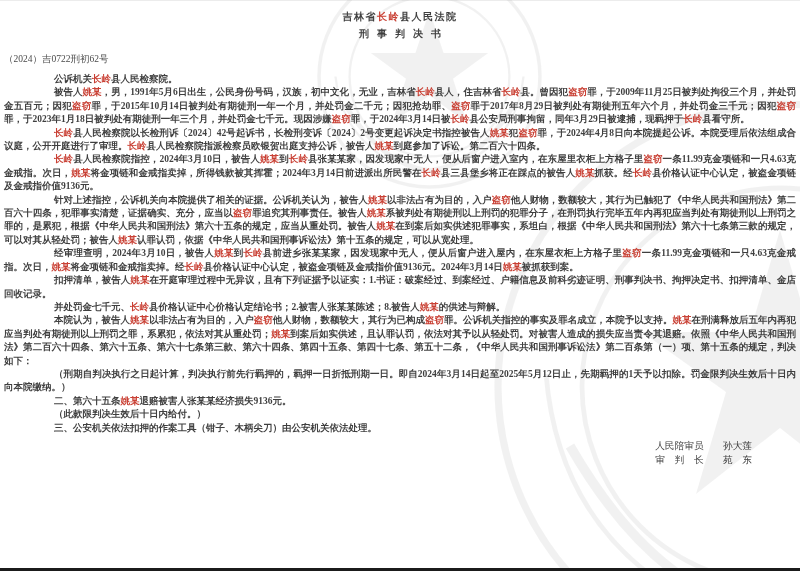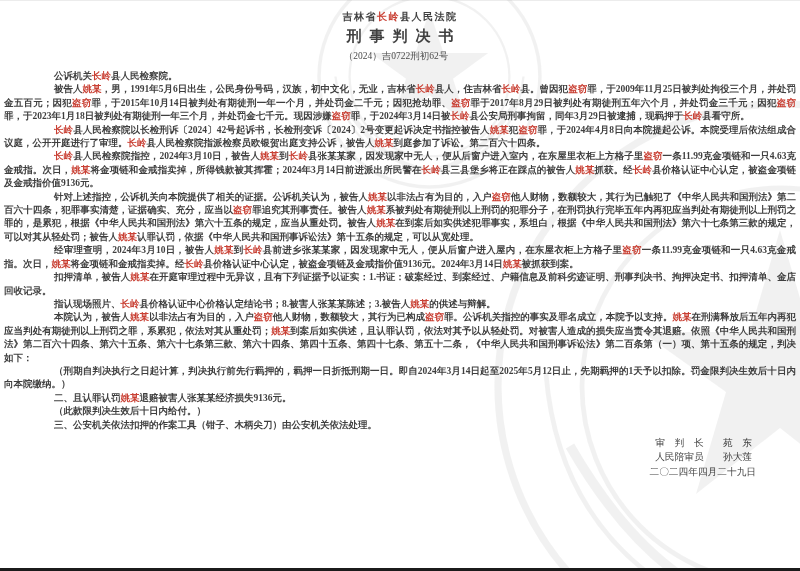--- a/index.html
+++ b/index.html
@@ -28,31 +28,31 @@
   .content{position:relative;z-index:1;}
   .court-name{
     text-align:center;
     font-size:10px;
     font-weight:bold;
     letter-spacing:1.5px;
     margin-top:4px;
   }
   .doc-title{
     text-align:center;
-    font-size:15px;
+    font-size:10px;
     font-weight:bold;
     letter-spacing:8px;
     margin-top:3px;
     text-indent:8px;
   }
   .case-number{
-    text-align:center;
+    text-align:left;
     font-size:9.5px;
     padding-right:8px;
-    margin-top:4px;
+    margin-top:12px;
     color:#4a4a4a;
   }
   .doc-body{
     margin-top:7px;
     font-size:9.5px;
     line-height:13.4px;
     text-align:justify;
   }
   .doc-body p{
     margin:0;
@@ -110,29 +110,28 @@
     <div class="case-number">（2024）吉0722刑初62号</div>
 
     <div class="doc-body">
         <p><span>公诉机关</span><span class="hl">长岭</span><span>县人民检察院。</span></p>
         <p><span>被告人</span><span class="hl">姚某</span><span>，男，1991年5月6日出生，公民身份号码，汉族，初中文化，无业，吉林省</span><span class="hl">长岭</span><span>县人，住吉林省</span><span class="hl">长岭</span><span>县。曾因犯</span><span class="hl">盗窃</span><span>罪，于2009年11月25日被判处拘役三个月，并处罚金五百元；因犯</span><span class="hl">盗窃</span><span>罪，于2015年10月14日被判处有期徒刑一年一个月，并处罚金二千元；因犯抢劫罪、</span><span class="hl">盗窃</span><span>罪于2017年8月29日被判处有期徒刑五年六个月，并处罚金三千元；因犯</span><span class="hl">盗窃</span><span>罪，于2023年1月18日被判处有期徒刑一年三个月，并处罚金七千元。现因涉嫌</span><span class="hl">盗窃</span><span>罪，于2024年3月14日被</span><span class="hl">长岭</span><span>县公安局刑事拘留，同年3月29日被逮捕，现羁押于</span><span class="hl">长岭</span><span>县看守所。</span></p>
         <p><span class="hl">长岭</span><span>县人民检察院以长检刑诉〔2024〕42号起诉书，长检刑变诉〔2024〕2号变更起诉决定书指控被告人</span><span class="hl">姚某</span><span>犯</span><span class="hl">盗窃</span><span>罪，于2024年4月8日向本院提起公诉。本院受理后依法组成合议庭，公开开庭进行了审理。</span><span class="hl">长岭</span><span>县人民检察院指派检察员欧银贺出庭支持公诉，被告人</span><span class="hl">姚某</span><span>到庭参加了诉讼。第二百六十四条。</span></p>
         <p><span class="hl">长岭</span><span>县人民检察院指控，2024年3月10日，被告人</span><span class="hl">姚某</span><span>到</span><span class="hl">长岭</span><span>县张某某家，因发现家中无人，便从后窗户进入室内，在东屋里衣柜上方格子里</span><span class="hl">盗窃</span><span>一条11.99克金项链和一只4.63克金戒指。次日，</span><span class="hl">姚某</span><span>将金项链和金戒指卖掉，所得钱款被其挥霍；2024年3月14日前进派出所民警在</span><span class="hl">长岭</span><span>县三县堡乡将正在踩点的被告人</span><span class="hl">姚某</span><span>抓获。经</span><span class="hl">长岭</span><span>县价格认证中心认定，被盗金项链及金戒指价值9136元。</span></p>
         <p><span>针对上述指控，公诉机关向本院提供了相关的证据。公诉机关认为，被告人</span><span class="hl">姚某</span><span>以非法占有为目的，入户</span><span class="hl">盗窃</span><span>他人财物，数额较大，其行为已触犯了《中华人民共和国刑法》第二百六十四条，犯罪事实清楚，证据确实、充分，应当以</span><span class="hl">盗窃</span><span>罪追究其刑事责任。被告人</span><span class="hl">姚某</span><span>系被判处有期徒刑以上刑罚的犯罪分子，在刑罚执行完毕五年内再犯应当判处有期徒刑以上刑罚之罪的，是累犯，根据《中华人民共和国刑法》第六十五条的规定，应当从重处罚。被告人</span><span class="hl">姚某</span><span>在到案后如实供述犯罪事实，系坦白，根据《中华人民共和国刑法》第六十七条第三款的规定，可以对其从轻处罚；被告人</span><span class="hl">姚某</span><span>认罪认罚，依据《中华人民共和国刑事诉讼法》第十五条的规定，可以从宽处理。</span></p>
         <p><span>经审理查明，2024年3月10日，被告人</span><span class="hl">姚某</span><span>到</span><span class="hl">长岭</span><span>县前进乡张某某家，因发现家中无人，便从后窗户进入屋内，在东屋衣柜上方格子里</span><span class="hl">盗窃</span><span>一条11.99克金项链和一只4.63克金戒指。次日，</span><span class="hl">姚某</span><span>将金项链和金戒指卖掉。经</span><span class="hl">长岭</span><span>县价格认证中心认定，被盗金项链及金戒指价值9136元。2024年3月14日</span><span class="hl">姚某</span><span>被抓获到案。</span></p>
         <p><span>扣押清单，被告人</span><span class="hl">姚某</span><span>在开庭审理过程中无异议，且有下列证据予以证实：1.书证：破案经过、到案经过、户籍信息及前科劣迹证明、刑事判决书、拘押决定书、扣押清单、金店回收记录。</span></p>
-        <p><span>指认现场照片、</span><span class="hl">长岭</span><span>县价格认证中心价格认定结论书；8.被害人张某某陈述；3.被告人</span><span class="hl">姚某</span><span>的供述与辩解。</span></p>
+        <p><span>并处罚金七千元、</span><span class="hl">长岭</span><span>县价格认证中心价格认定结论书；2.被害人张某某陈述；8.被告人</span><span class="hl">姚某</span><span>的供述与辩解。</span></p>
         <p><span>本院认为，被告人</span><span class="hl">姚某</span><span>以非法占有为目的，入户</span><span class="hl">盗窃</span><span>他人财物，数额较大，其行为已构成</span><span class="hl">盗窃</span><span>罪。公诉机关指控的事实及罪名成立，本院予以支持。</span><span class="hl">姚某</span><span>在刑满释放后五年内再犯应当判处有期徒刑以上刑罚之罪，系累犯，依法对其从重处罚；</span><span class="hl">姚某</span><span>到案后如实供述，且认罪认罚，依法对其予以从轻处罚。对被害人造成的损失应当责令其退赔。依照《中华人民共和国刑法》第二百六十四条、第六十五条、第六十七条第三款、第六十四条、第四十五条、第四十七条、第五十二条，《中华人民共和国刑事诉讼法》第二百条第（一）项、第十五条的规定，判决如下：</span></p>
         <p><span>（刑期自判决执行之日起计算，判决执行前先行羁押的，羁押一日折抵刑期一日。即自2024年3月14日起至2025年5月12日止，先期羁押的1天予以扣除。罚金限判决生效后十日内向本院缴纳。）</span></p>
-        <p><span>二、且认罪认罚</span><span class="hl">姚某</span><span>退赔被害人张某某经济损失9136元。</span></p>
+        <p><span>二、第六十五条</span><span class="hl">姚某</span><span>退赔被害人张某某经济损失9136元。</span></p>
         <p><span>（此款限判决生效后十日内给付。）</span></p>
         <p><span>三、公安机关依法扣押的作案工具（钳子、木柄尖刀）由公安机关依法处理。</span></p>
       </div>
 
     <div class="signature">
+        <div class="sig-line">人民陪审员　　孙大莲</div>
         <div class="sig-line">审　判　长　　苑　东</div>
-        <div class="sig-line">人民陪审员　　孙大莲</div>
       </div>
-    <div class="sig-date">二〇二四年四月二十九日</div>
   </div>
 
   <div class="bottom-rule"></div>
 </div>
 
 </body></html>

